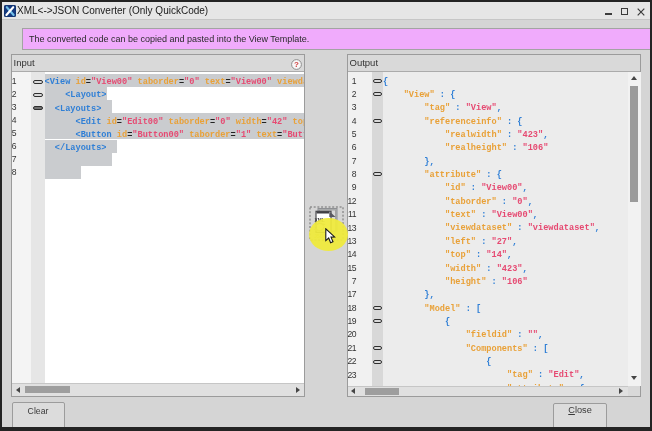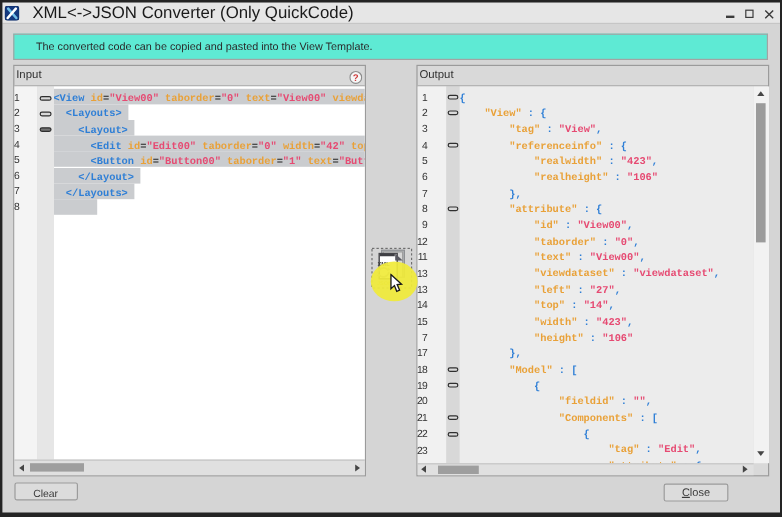--- a/index.html
+++ b/index.html
@@ -1,35 +1,35 @@
 <!DOCTYPE html>
 <html><head><meta charset="utf-8"><style>
 *{margin:0;padding:0;box-sizing:border-box}
 body{width:652px;height:431px;overflow:hidden;font-family:"Liberation Sans",sans-serif}
 i{font-style:normal}
 .win{position:relative;width:652px;height:431px;background:#d5d5d5}
 .frame{position:absolute;left:0;top:0;width:652px;height:431px;border:2px solid #242424;border-bottom-width:4px;z-index:60;pointer-events:none}
 .tb{position:absolute;left:2px;top:2px;width:648px;height:18px;background:#e6e6e6;border-bottom:1px solid #c6c6c6}
-.title{position:absolute;left:27px;top:3px;font-size:14px;color:#1a1a1a;line-height:15px}
-.msg{position:absolute;left:11px;top:28px;width:629px;height:22px;background:#5eead4;border:1px solid #a3a3a3;font-size:9px;color:#2b2b2b;line-height:21px;padding-left:18px}
+.title{position:absolute;left:17px;top:3px;font-size:10px;color:#1a1a1a;line-height:15px}
+.msg{position:absolute;left:22px;top:28px;width:629px;height:22px;background:#f0abfc;border:1px solid #a3a3a3;font-size:9px;color:#2b2b2b;line-height:21px;padding-left:6px}
 .grp{position:absolute;top:54px;width:294px;height:343px;border:1px solid #9b9b9b;background:#d9d9d9}
 .ghead{position:absolute;left:0;top:0;width:100%;height:17px;border-bottom:1px solid #ababab;font-size:9.5px;color:#333;line-height:15.5px;padding-left:1.5px}
 .col{position:absolute}
 .num{position:absolute;font-size:8.6px;letter-spacing:-0.5px;color:#333;text-align:right}
 .num div{height:13.1px;line-height:13.1px}
 .onum div{height:13.36px;line-height:13.36px}
 .code{position:absolute;font:700 8.62px "Liberation Mono",monospace;overflow:hidden}
 .code div{height:13.1px;line-height:13.1px;white-space:pre}
 .ocode div{height:13.36px;line-height:13.36px;white-space:pre}
 .t{color:#2f7fd6}.a{color:#e9a138}.s{color:#e64a72}.e{color:#222}
 .fold{position:absolute;width:9.5px;height:4px;border:1.2px solid #2f2f2f;border-radius:2px;background:#d9d9d9;z-index:5}
 .hsb{position:absolute;height:12.5px;background:#e0e0e0;border-top:1px solid #c6c6c6}
 .thumb{position:absolute;background:#9e9e9e}
 .arr{position:absolute;width:0;height:0}
-.btn{position:absolute;height:15px;background:#dcdcdc;border:1px solid #9c9c9c;border-radius:2px;font-size:8.7px;color:#3a3a3a;text-align:center;line-height:16.5px}
+.btn{position:absolute;height:30px;background:#dcdcdc;border:1px solid #9c9c9c;border-radius:2px;font-size:8.7px;color:#3a3a3a;text-align:center;line-height:16.5px}
 </style></head>
 <body>
 <div class="win">
 <div class="frame"></div>
 <div class="tb"></div>
 <svg style="position:absolute;left:4px;top:5px" width="12" height="12" viewBox="0 0 12 12">
  <rect x="0" y="0" width="12" height="12" rx="2.5" fill="#14397f" stroke="#0d2d66" stroke-width="0.8"></rect>
  <path d="M2.8 2.2 L9.6 10" stroke="#72bfe8" stroke-width="2.1" stroke-linecap="round"></path>
  <path d="M9.2 2.2 L2.4 10" stroke="#ffffff" stroke-width="2.1" stroke-linecap="round"></path>
 </svg>
@@ -67,25 +67,24 @@
       <div>5</div>
       <div>6</div>
       <div>7</div>
       <div>8</div>
     </div>
 <div class="fold" style="left:33.2px;top:79.6px;background:#d9d9d9"></div>
     <div class="fold" style="left:33.2px;top:92.6px;background:#d9d9d9"></div>
     <div class="fold" style="left:33.2px;top:105.9px;background:#737373"></div>
 <div class="code" style="left:44.5px;top:76.4px;width:259.5px;height:306px">
       <div><i class="t">&lt;View</i> <i class="a">id</i><i class="e">=</i><i class="s">"View00"</i> <i class="a">taborder</i><i class="e">=</i><i class="s">"0"</i> <i class="a">text</i><i class="e">=</i><i class="s">"View00"</i> <i class="a">viewdataset</i> </div>
+      <div>    <i class="t">&lt;Layout&gt;</i></div>
       <div>  <i class="t">&lt;Layouts&gt;</i></div>
-      <div>    <i class="t">&lt;Layout&gt;</i></div>
       <div>      <i class="t">&lt;Edit</i> <i class="a">id</i><i class="e">=</i><i class="s">"Edit00"</i> <i class="a">taborder</i><i class="e">=</i><i class="s">"0"</i> <i class="a">width</i><i class="e">=</i><i class="s">"42"</i> <i class="a">top</i><i class="e">=</i></div>
       <div>      <i class="t">&lt;Button</i> <i class="a">id</i><i class="e">=</i><i class="s">"Button00"</i> <i class="a">taborder</i><i class="e">=</i><i class="s">"1"</i> <i class="a">text</i><i class="e">=</i><i class="s">"Button00"</i></div>
-      <div>    <i class="t">&lt;/Layout&gt;</i></div>
       <div>  <i class="t">&lt;/Layouts&gt;</i></div>
     </div>
 <div class="hsb" style="left:12px;top:383px;width:292px"></div>
 <div class="arr" style="left:15.5px;top:386.5px;border-top:3.2px solid transparent;border-bottom:3.2px solid transparent;border-right:4.5px solid #454545"></div>
 <div class="arr" style="left:295.5px;top:386.5px;border-top:3.2px solid transparent;border-bottom:3.2px solid transparent;border-left:4.5px solid #454545"></div>
 <div class="thumb" style="left:25px;top:385.8px;width:45px;height:7.6px"></div>
 
 <div class="grp" style="left:347px">
       <div class="ghead">Output</div>
     </div>

